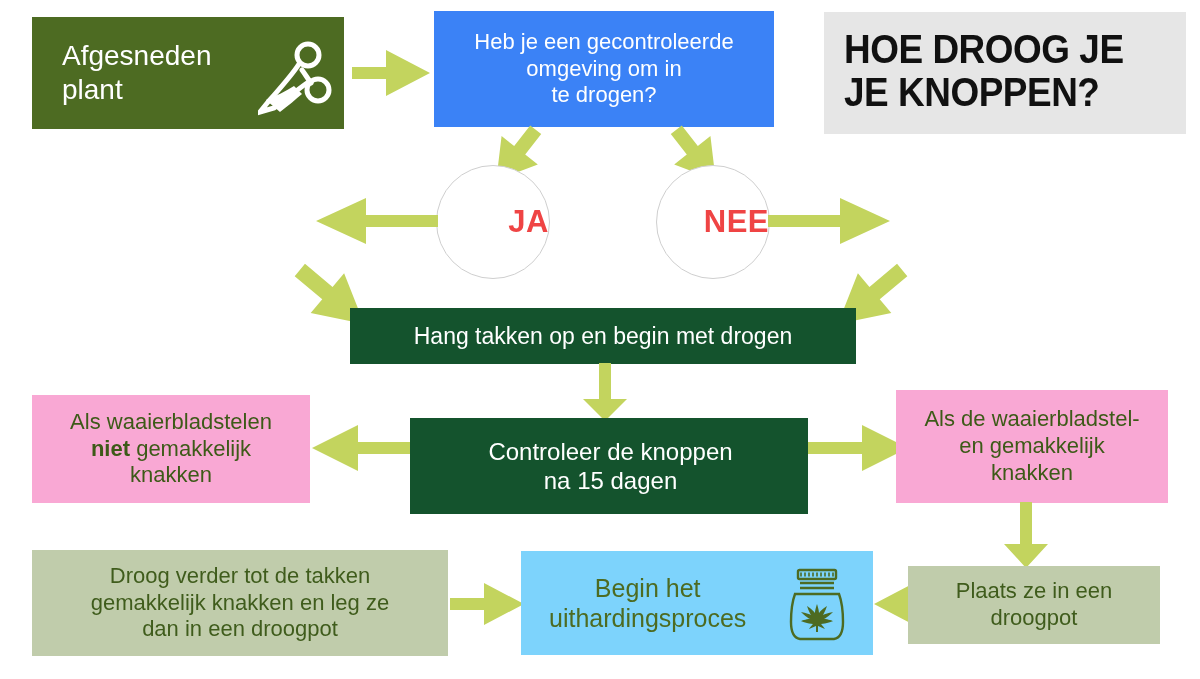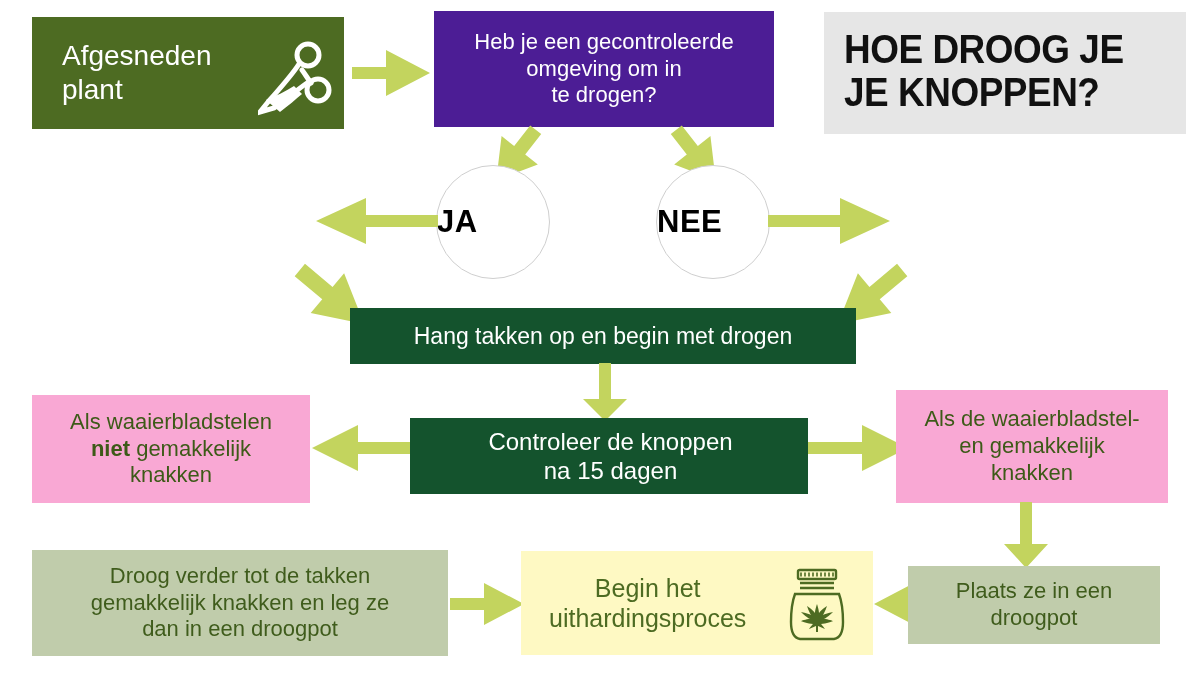--- a/index.html
+++ b/index.html
@@ -18,36 +18,36 @@
     align-items:center;
     justify-content:center;
     text-align:center;
     line-height:1.22;
     padding:6px 10px;
   }
   .box .txt{display:block;width:100%;}
 
   
   .c-dark   { background:#4d6b22; color:#ffffff; }
-  .c-mid    { background:#4c1d95; color:#ffffff;align-items:center; }
+  .c-mid    { background:#3b82f6; color:#ffffff;align-items:center; }
   .c-mid2   { background:#14532d; color:#ffffff; }
   .c-light  { background:#f9a8d4; color:#3d5a18; }
   .c-sage   { background:#c0ccab; color:#3f5c1c; }
-  .c-gray   { background:#fef9c3; color:#4d6b22; }
+  .c-gray   { background:#7dd3fc; color:#4d6b22; }
   .c-title  { background:#e6e6e6; color:#111111; }
 
   
   .circle{
     position:absolute;
     border-radius:50%;
     background:#ffffff;
     border:1px solid #cfcfcf;
-    display:flex;align-items:center;justify-content:flex-start;
+    display:flex;align-items:center;justify-content:flex-end;
     box-sizing:border-box;
-    color:#000000;
+    color:#ef4444;
     font-weight:bold;
     letter-spacing:.5px;
   }
 
   
   #title-block{
     position:absolute;
     display:flex;flex-direction:column;
     align-items:flex-start;justify-content:center;
     padding:6px 14px 10px 20px;
@@ -181,21 +181,21 @@
       <span>knakken</span>
     </span>
   </div>
 
   <div class="arrow" style="left:312px;top:425px;width:100px;height:46px;">
     <svg viewBox="0 0 100 46" preserveAspectRatio="none">
       <path d="M100 17 L46 17 L46 0 L0 23 L46 46 L46 29 L100 29 Z" fill="#c3d45e"></path>
     </svg>
   </div>
 
-  <div class="box c-mid2" style="left:410px;top:418px;width:398px;height:76px;font-size:24px;padding-left:13px;">
+  <div class="box c-mid2" style="left:410px;top:418px;width:398px;height:96px;font-size:24px;padding-left:13px;">
     <span class="txt" style="white-space:pre-line;">Controleer de knoppen
 na 15 dagen</span>
   </div>
 
   <div class="arrow" style="left:808px;top:425px;width:100px;height:46px;">
     <svg viewBox="0 0 100 46" preserveAspectRatio="none">
       <path d="M0 17 L54 17 L54 0 L100 23 L54 46 L54 29 L0 29 Z" fill="#c3d45e"></path>
     </svg>
   </div>
 

